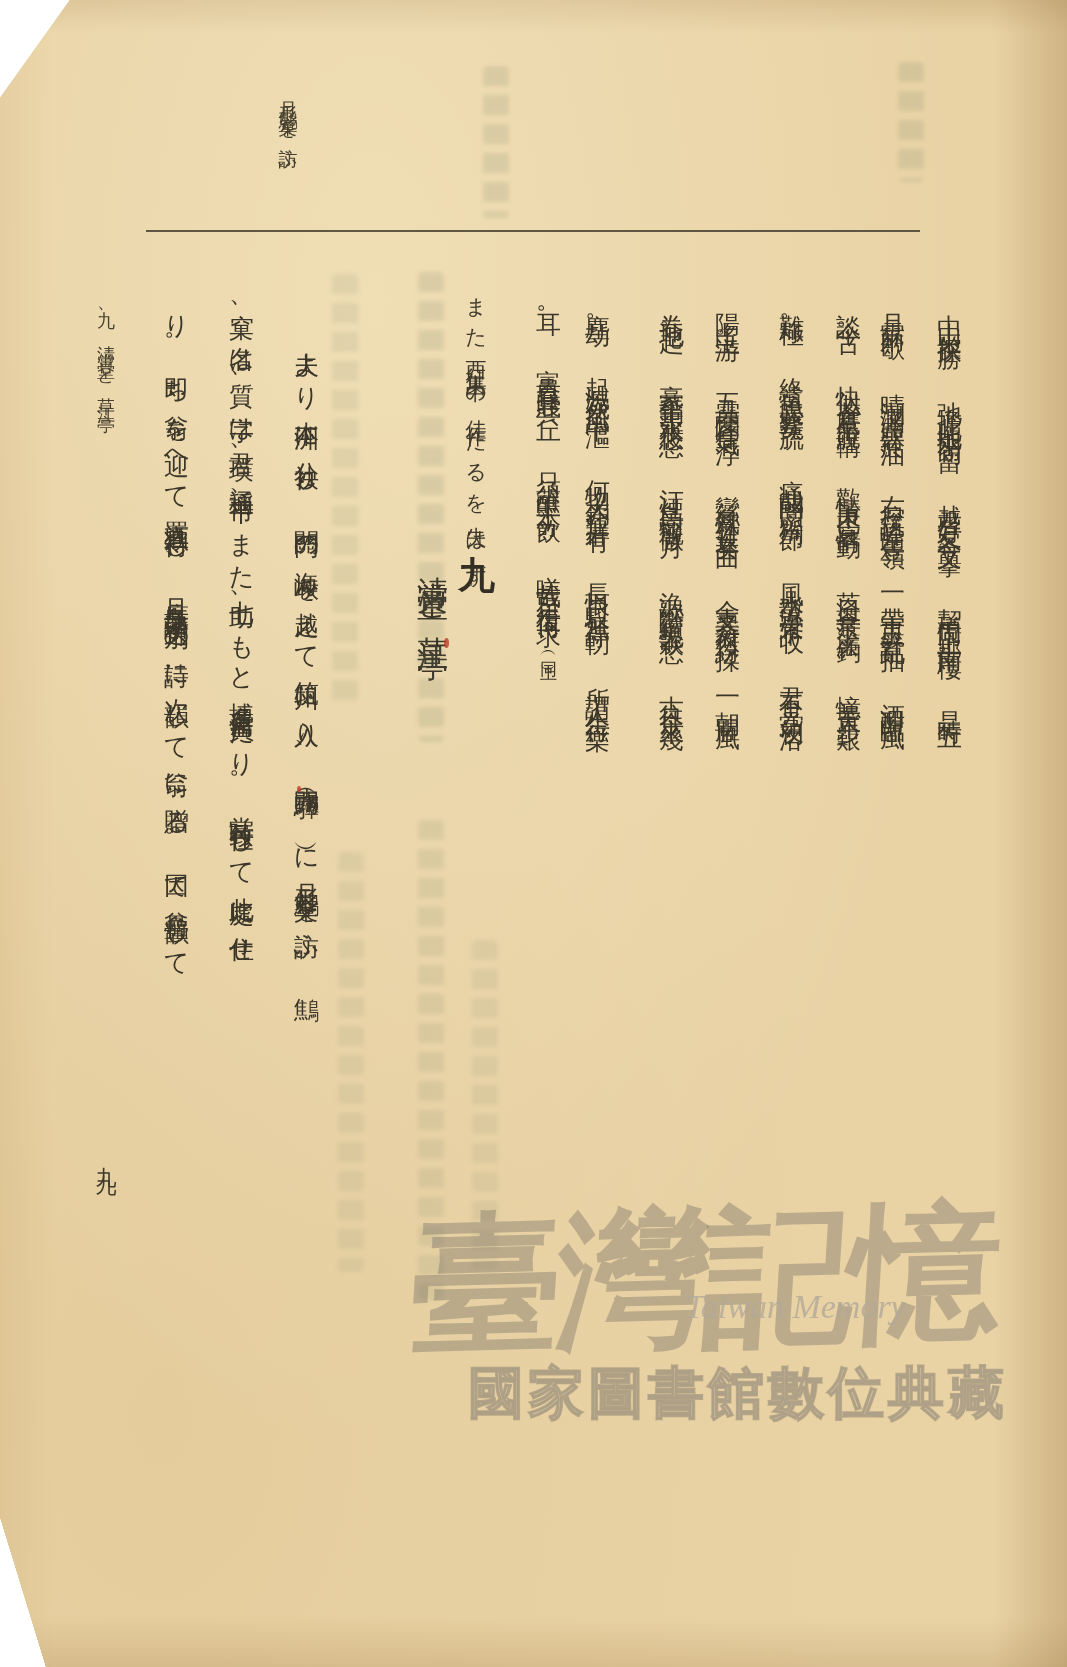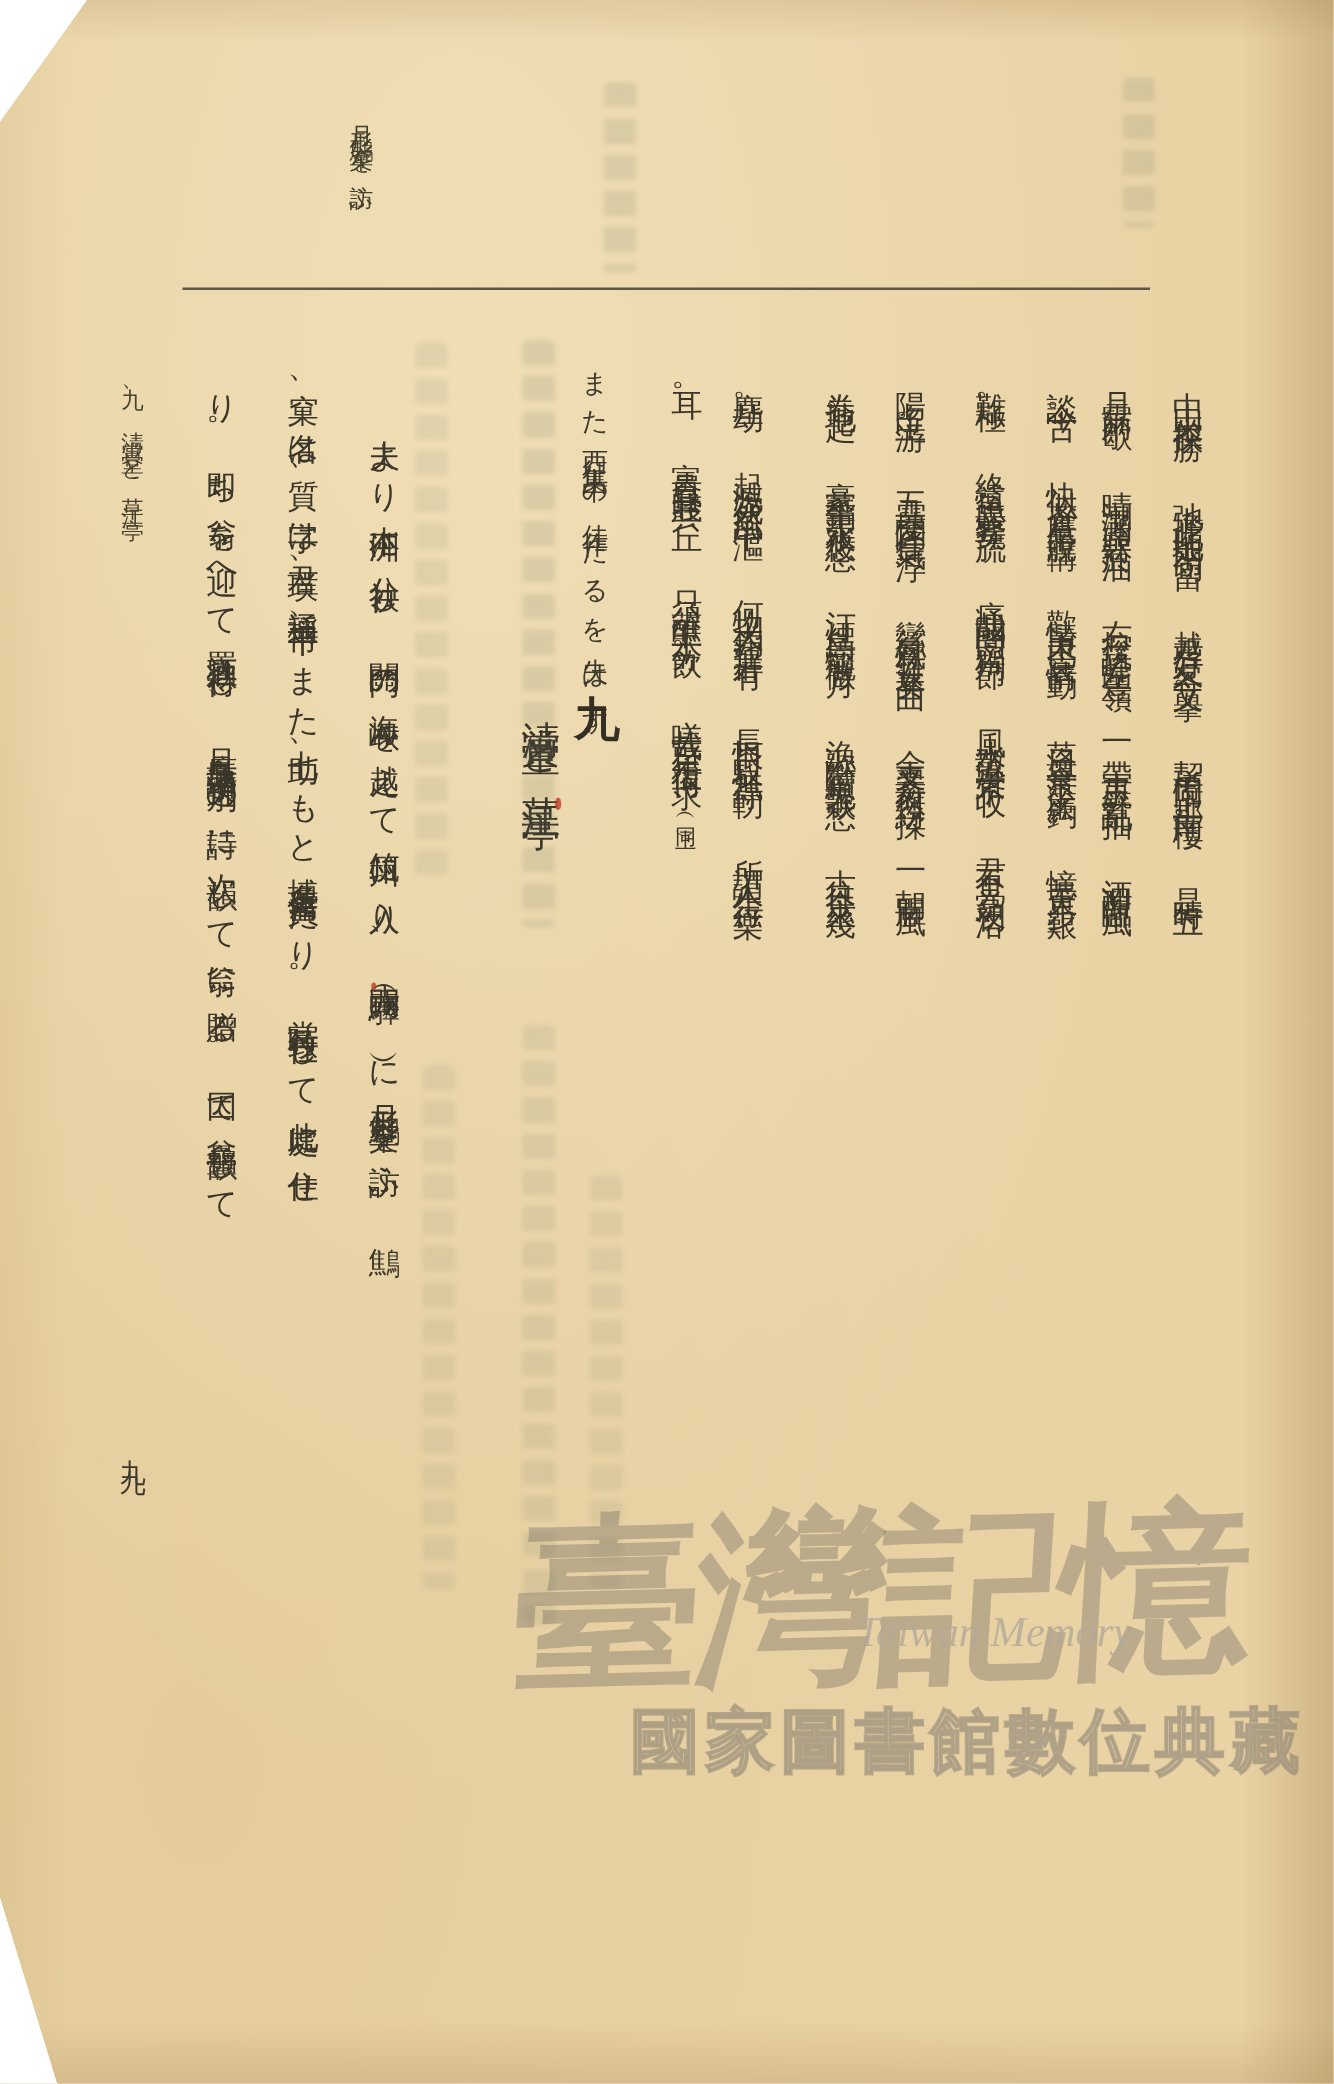--- a/index.html
+++ b/index.html
@@ -60,21 +60,21 @@
   
   .wm{position:absolute;pointer-events:none;z-index:5;font-family:"DejaVu Serif", serif;}
   .wm-callig{
     left:412px;top:1172px;font-size:150px;font-weight:bold;letter-spacing:-4px;line-height:1.4;
     color:rgba(124,117,105,0.42);transform:skewX(-5deg) rotate(-1.5deg);
   }
   .wm-latin{left:685px;top:1288px;font-size:34px;font-style:italic;color:rgba(178,169,152,0.8);
     font-family:"Liberation Serif", serif;}
   .wm-inst{
     left:468px;top:1356px;font-size:56px;font-weight:bold;letter-spacing:4px;
-    color:rgba(170,162,148,0.34);margin-left:36px;-webkit-text-stroke:1.5px rgba(120,113,100,0.40);
+    color:rgba(170,162,148,0.34);-webkit-text-stroke:1.5px rgba(120,113,100,0.40);
   }
   .textlayer{position:absolute;inset:0;z-index:2;}
   .artifacts{position:absolute;inset:0;z-index:3;}
 </style>
 </head>
 <body>
 
 <div class="page">
 
   <div class="textlayer">

